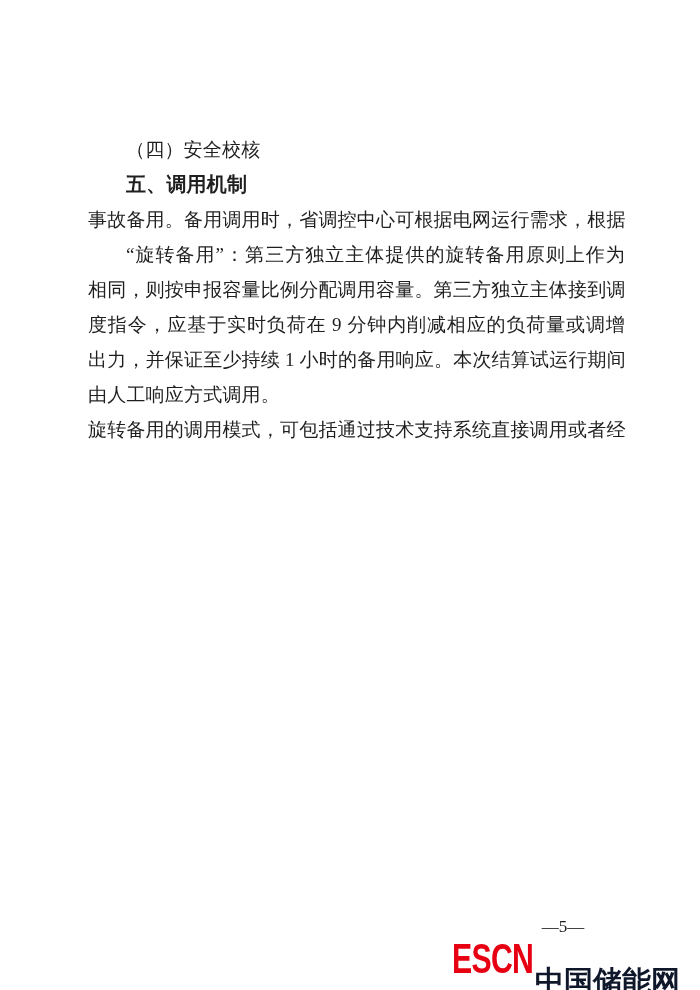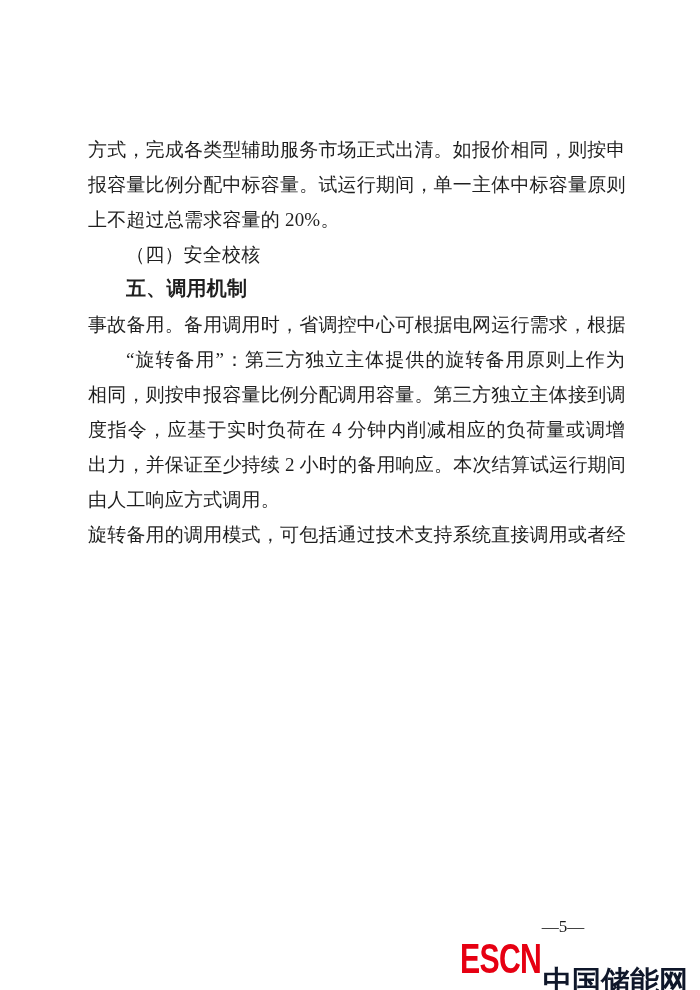--- a/index.html
+++ b/index.html
@@ -40,38 +40,38 @@
     padding-left: 38px;
   }
   .line.subheading {
     text-align: left;
     text-align-last: left;
     font-style: normal;
   }
   .line.chapter {
     text-align: right;
     text-align-last: left;
-    font-family: Liberation Mono, monospace;
+    font-family: Liberation Sans, sans-serif;
     font-weight: 700;
     font-size: 20px;
   }
   .page-num {
     position: absolute;
     left: 532px;
     top: 916px;
     width: 62px;
     text-align: center;
     font-size: 17px;
     line-height: 22px;
     color: #1a1a1a;
     font-family: "Liberation Serif", serif;
   }
   .logo {
     position: absolute;
-    right: 12px;
+    right: 20px;
     top: 938px;
     height: 42px;
     display: flex;
     align-items: center;
   }
   .logo-en {
     font-family: "Liberation Sans", sans-serif;
     font-weight: 700;
     font-size: 42px;
     letter-spacing: -1px;
@@ -89,38 +89,33 @@
     display: inline-block;
   }
 </style>
 </head>
 <body>
 
 <div class="page">
 
   <div class="content" id="content">
       <div class="paragraph">
-        <div class="line">方式，完成各类型辅助服务市场正式出清。如报价相同，则按申</div>
-        <div class="line">报容量比例分配中标容量。试运行期间，单一主体中标容量原则</div>
-        <div class="line end">上不超过总需求容量的 20%。</div>
-      </div>
-      <div class="paragraph">
         <div class="line subheading end indent">（四）安全校核</div>
       </div>
       <div class="paragraph">
       </div>
       <div class="paragraph">
         <div class="line chapter end indent">五、调用机制</div>
       </div>
       <div class="paragraph">
         <div class="line">事故备用。备用调用时，省调控中心可根据电网运行需求，根据</div>
         <div class="line indent">“旋转备用”：第三方独立主体提供的旋转备用原则上作为</div>
         <div class="line">相同，则按申报容量比例分配调用容量。第三方独立主体接到调</div>
-        <div class="line">度指令，应基于实时负荷在 4 分钟内削减相应的负荷量或调增</div>
-        <div class="line">出力，并保证至少持续 2 小时的备用响应。本次结算试运行期间</div>
+        <div class="line">度指令，应基于实时负荷在 9 分钟内削减相应的负荷量或调增</div>
+        <div class="line">出力，并保证至少持续 1 小时的备用响应。本次结算试运行期间</div>
         <div class="line end">由人工响应方式调用。</div>
         <div class="line">旋转备用的调用模式，可包括通过技术支持系统直接调用或者经</div>
       </div>
     </div>
 
   <div class="page-num" style="color: rgb(26, 26, 26);">—5—</div>
 
   <div class="logo">
     <span class="logo-en" style="color: rgb(230, 0, 18);">ESCN</span>
     <span class="logo-zh" style="color: #0f172a; margin-top: 43px;">中国储能网</span>

